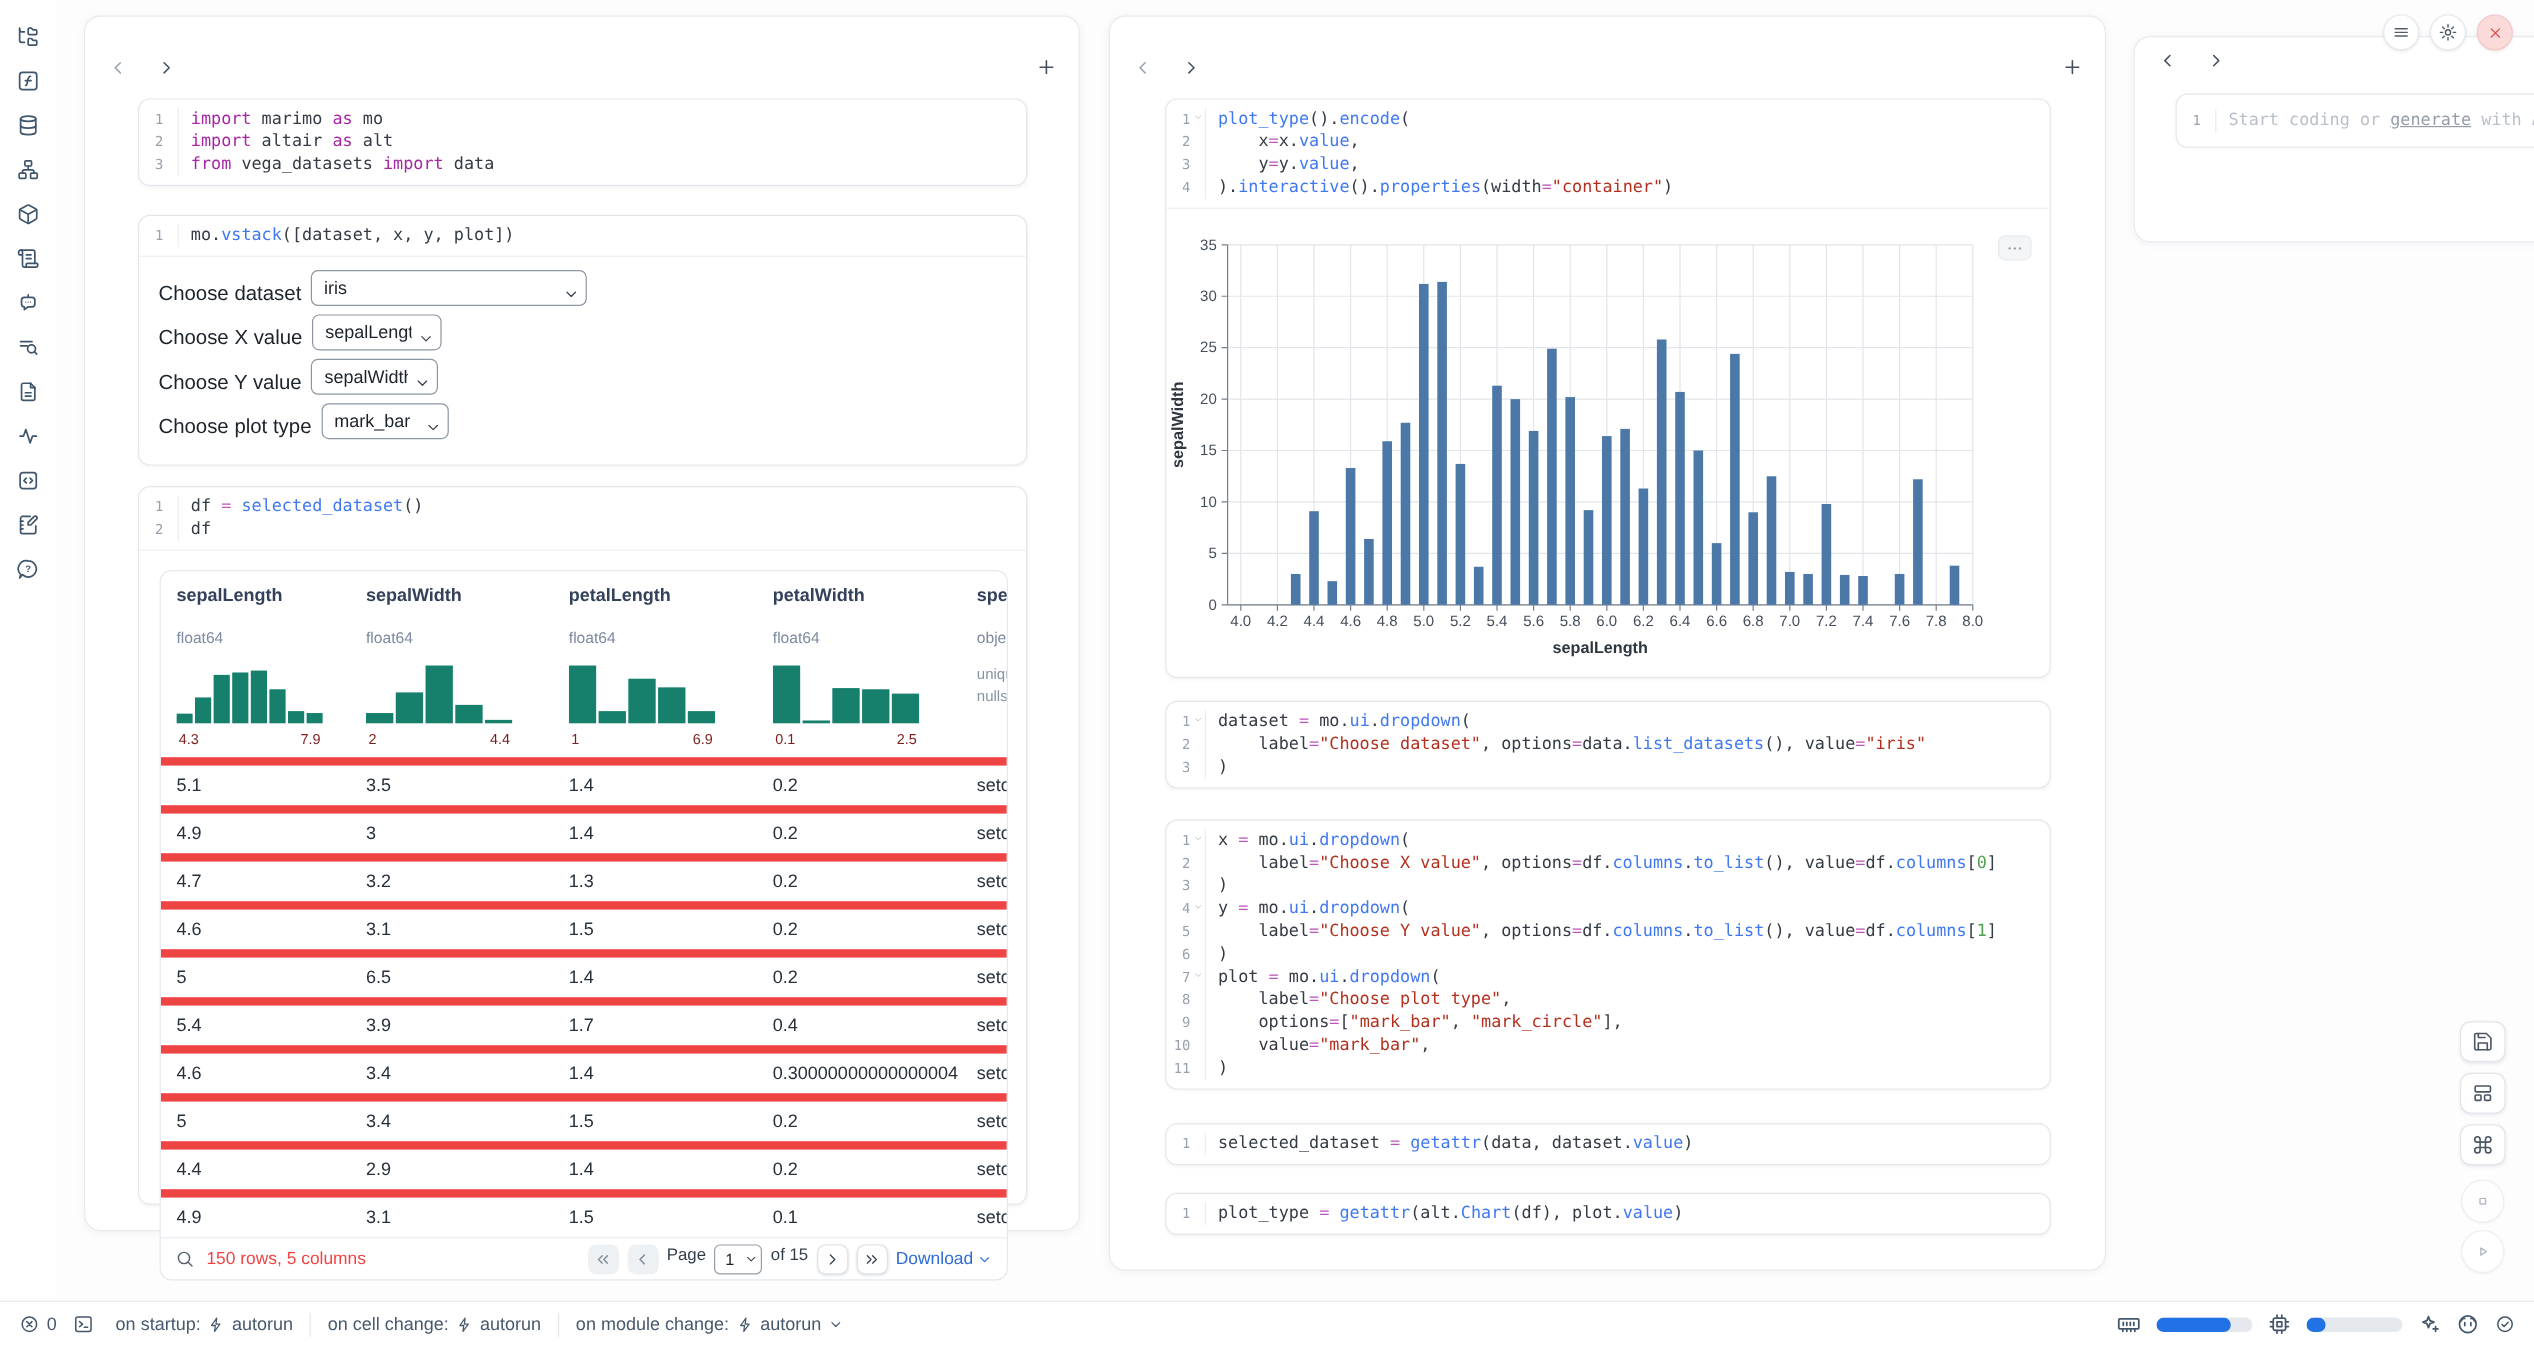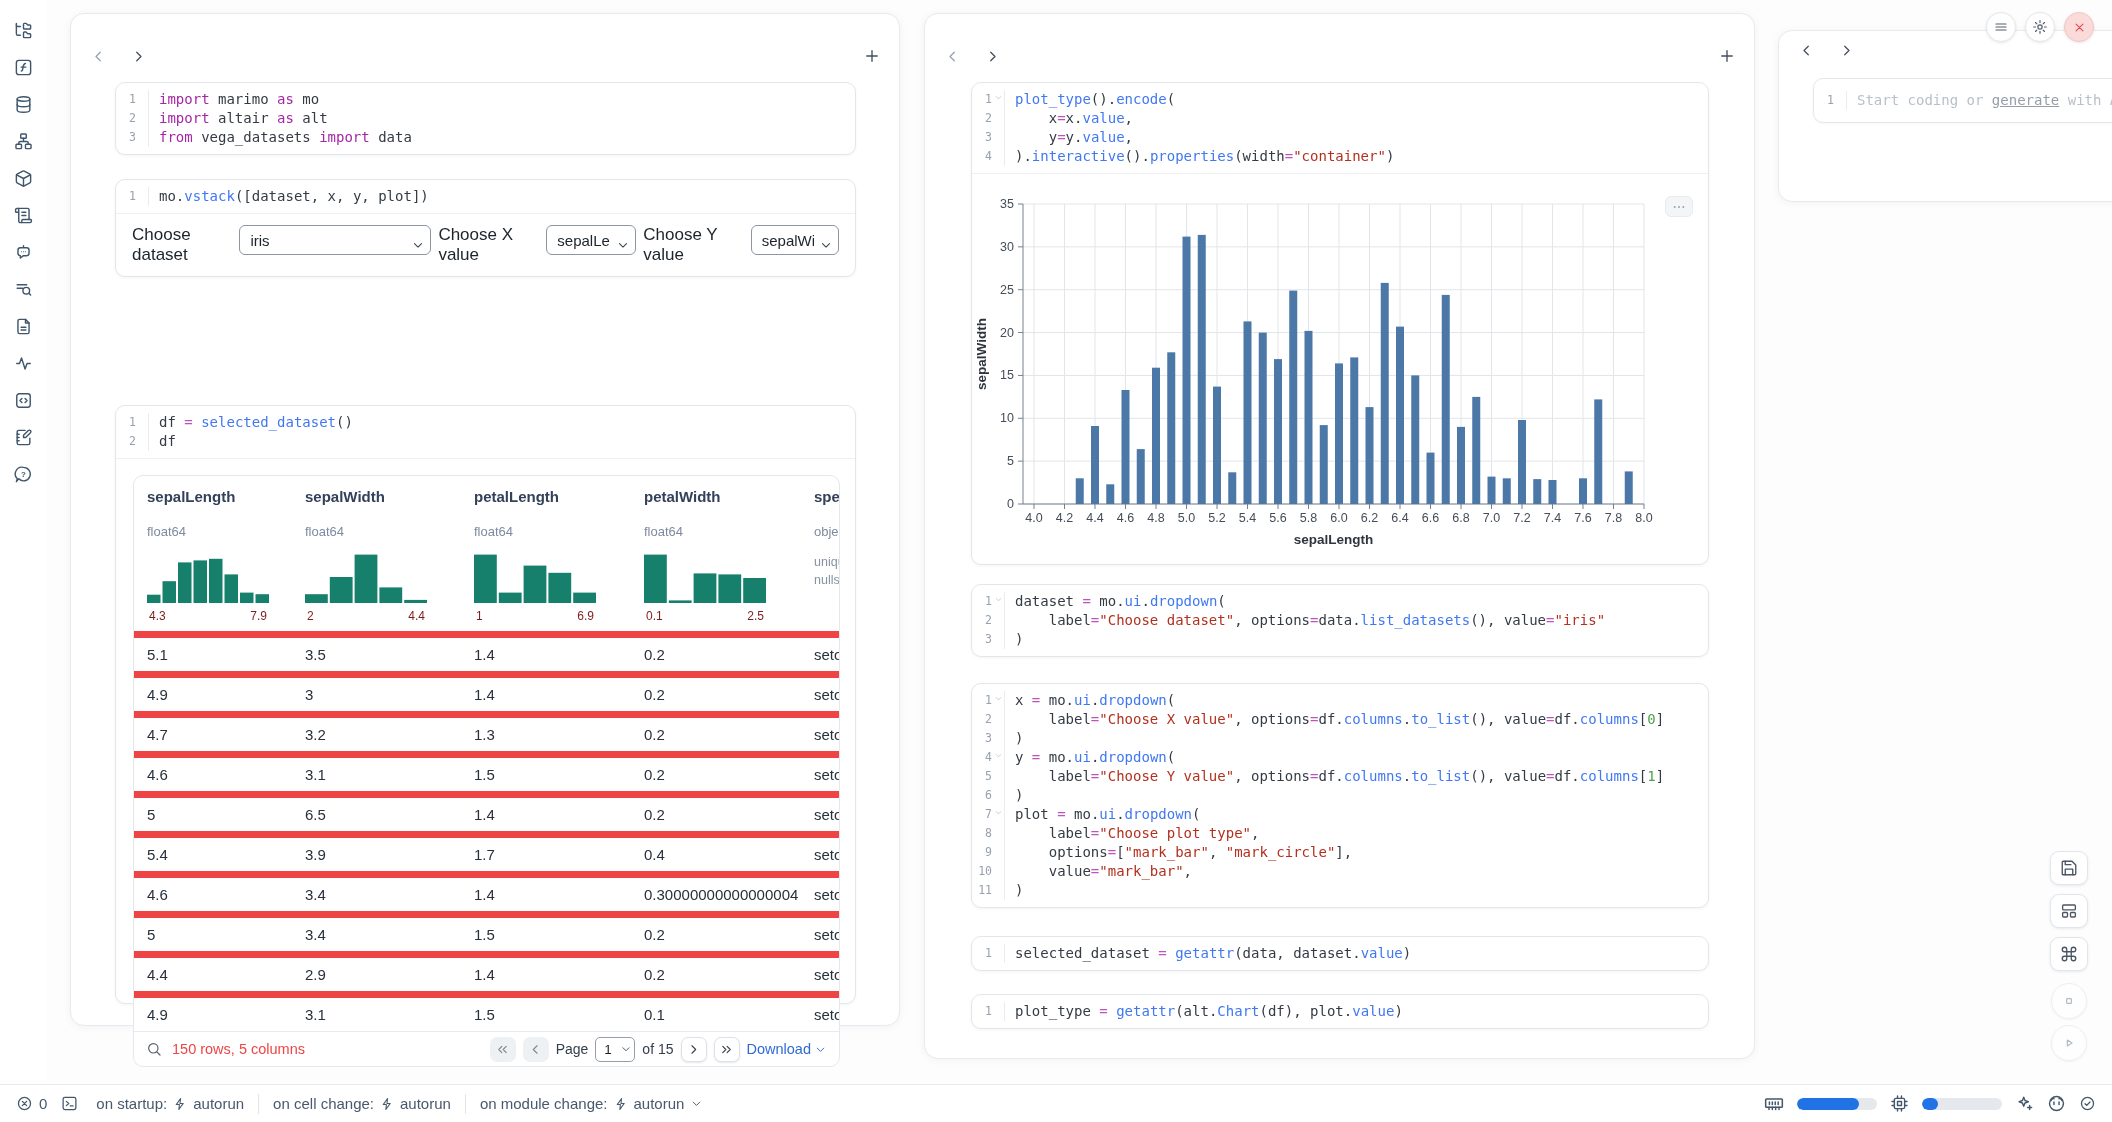--- a/index.html
+++ b/index.html
@@ -25,42 +25,42 @@
 .code-area{padding:7px 0}
 .code-line{display:flex;font-family:"DejaVu Sans Mono",monospace;font-size:14px;line-height:19px}
 .gut{flex:0 0 33px;position:relative;border-right:1px solid #e9ecf0;color:#97a1ad;font-size:11.5px;text-align:right;padding-right:12px;font-family:"DejaVu Sans Mono",monospace}
 .fold{position:absolute;right:1px;top:3px;color:#aeb6bf;display:flex}
 .code-content{padding-left:10px;white-space:pre}
 .tok-d{color:#343b44}.tok-k{color:#a626a4}.tok-f{color:#4078f2}.tok-s{color:#b3301f}
 .tok-o{color:#bb54bb}.tok-n{color:#50a14f}
 .tok-pl{color:#b9c0ca}.tok-plu{color:#959da9;text-decoration:underline}
 .bordered{border-bottom:1px solid #edeff3}
 
-.controls{padding:16px 16px 16px;display:flex;flex-direction:row;gap:7px}
+.controls{padding:16px 16px 16px;display:flex;flex-direction:column;gap:7px}
 .ctl{display:flex;align-items:center;gap:8px;height:30px}
 .ctl label{font-size:17px;color:#1c232b}
 .sel{position:relative;display:inline-block;height:40px}
 .sel select{appearance:none;-webkit-appearance:none;height:30px;border:1px solid #8d96a2;border-radius:6px;background:#fff;font-size:15px;color:#1c232b;padding:0 24px 0 10px;width:100%;font-family:inherit}
 .sel .chev{position:absolute;right:6px;top:50%;transform:translateY(-50%);pointer-events:none;color:#39434e;display:flex}
 
 .out{padding:16px 17px}
 .table-card{border:1px solid #e4e8ed;border-radius:10px;overflow:hidden;width:707px;background:#fff}
 .t-row{display:grid;grid-template-columns:158px 169px 170px 170px 1fr}
 .th{padding:12px 0 8px 13px;overflow:hidden}
 .th .nm{font-size:15px;font-weight:bold;color:#33415a;white-space:nowrap}
 .th .dt{font-size:13px;color:#7e8aa0;margin-top:19px;white-space:nowrap}
 .th .hist{margin-top:12px;display:block}
 .th .mm{display:flex;justify-content:space-between;width:122px;font-size:12px;color:#7f1d1d;margin-top:6px;padding:0 2px}
 .th .stats{margin-top:14px;font-size:12.5px;color:#8593a3;line-height:18px;white-space:nowrap}
 .t-body .t-row{border-top:7px solid #ef4444}
 .td{height:33px;line-height:33px;padding-left:13px;font-size:15px;color:#27303b;white-space:nowrap;overflow:hidden}
 .t-foot{border-top:1px solid #e7eaef;height:35px;display:flex;align-items:center;padding:0 12px;gap:10px}
 .t-search{color:#55606c;display:flex}
 .t-sum{font-size:14.5px;color:#ef4444}
-.pager{margin-left:auto;display:flex;align-items:center;gap:7px}
+.pager{margin-left:auto;display:flex;gap:7px}
 .pg{width:26px;height:25px;border-radius:7px;display:flex;align-items:center;justify-content:center;border:none;background:#eef1f4;color:#7c8894}
 .pg.lit{background:#fff;border:1px solid #dde2e8;box-shadow:0 1px 2px rgba(20,30,50,.1);color:#39434e}
 .pg-label{font-size:14px;color:#333e4b}
 .pg-sel{position:relative;width:40px;height:25px}
 .pg-sel select{appearance:none;-webkit-appearance:none;width:100%;height:25px;border:1px solid #959ea9;border-radius:5px;background:#fff;font-size:13.5px;padding:0 14px 0 8px;color:#1c232b}
 .pg-sel .chev{position:absolute;right:3px;top:50%;transform:translateY(-50%);pointer-events:none;color:#39434e;display:flex}
 .download{background:none;border:none;color:#2e6bd6;font-size:14.5px;display:flex;align-items:center;gap:3px}
 
 .chart-wrap{position:relative;height:390px}
 .chart-actions{position:absolute;top:22px;right:15px;width:28px;height:21px;border-radius:6px;background:#f3f5f7;border:1px solid #e8ebee;color:#99a3ad;display:flex;align-items:center;justify-content:center}
@@ -244,20 +244,28 @@
           <label>Choose X value</label>
           <span class="sel" style="width: 108px;"><select><option>sepalLength</option></select><span class="chev">
               <svg width="14" height="14" viewBox="0 0 24 24" fill="none" stroke="currentColor" stroke-width="1.8" stroke-linecap="round" stroke-linejoin="round">
                 <path d="M6 9.5l6 6 6-6"></path>
               </svg>
             </span></span>
         </div>
         <div class="ctl">
           <label>Choose Y value</label>
           <span class="sel" style="width: 106px;"><select><option>sepalWidth</option></select><span class="chev">
+              <svg width="14" height="14" viewBox="0 0 24 24" fill="none" stroke="currentColor" stroke-width="1.8" stroke-linecap="round" stroke-linejoin="round">
+                <path d="M6 9.5l6 6 6-6"></path>
+              </svg>
+            </span></span>
+        </div>
+        <div class="ctl">
+          <label>Choose plot type</label>
+          <span class="sel" style="width: 106px;"><select><option>mark_bar</option></select><span class="chev">
               <svg width="14" height="14" viewBox="0 0 24 24" fill="none" stroke="currentColor" stroke-width="1.8" stroke-linecap="round" stroke-linejoin="round">
                 <path d="M6 9.5l6 6 6-6"></path>
               </svg>
             </span></span>
         </div>
       </div>
   </div>
 
   <div class="cell" style="top:391px;height:599px">
     <div class="bordered">

